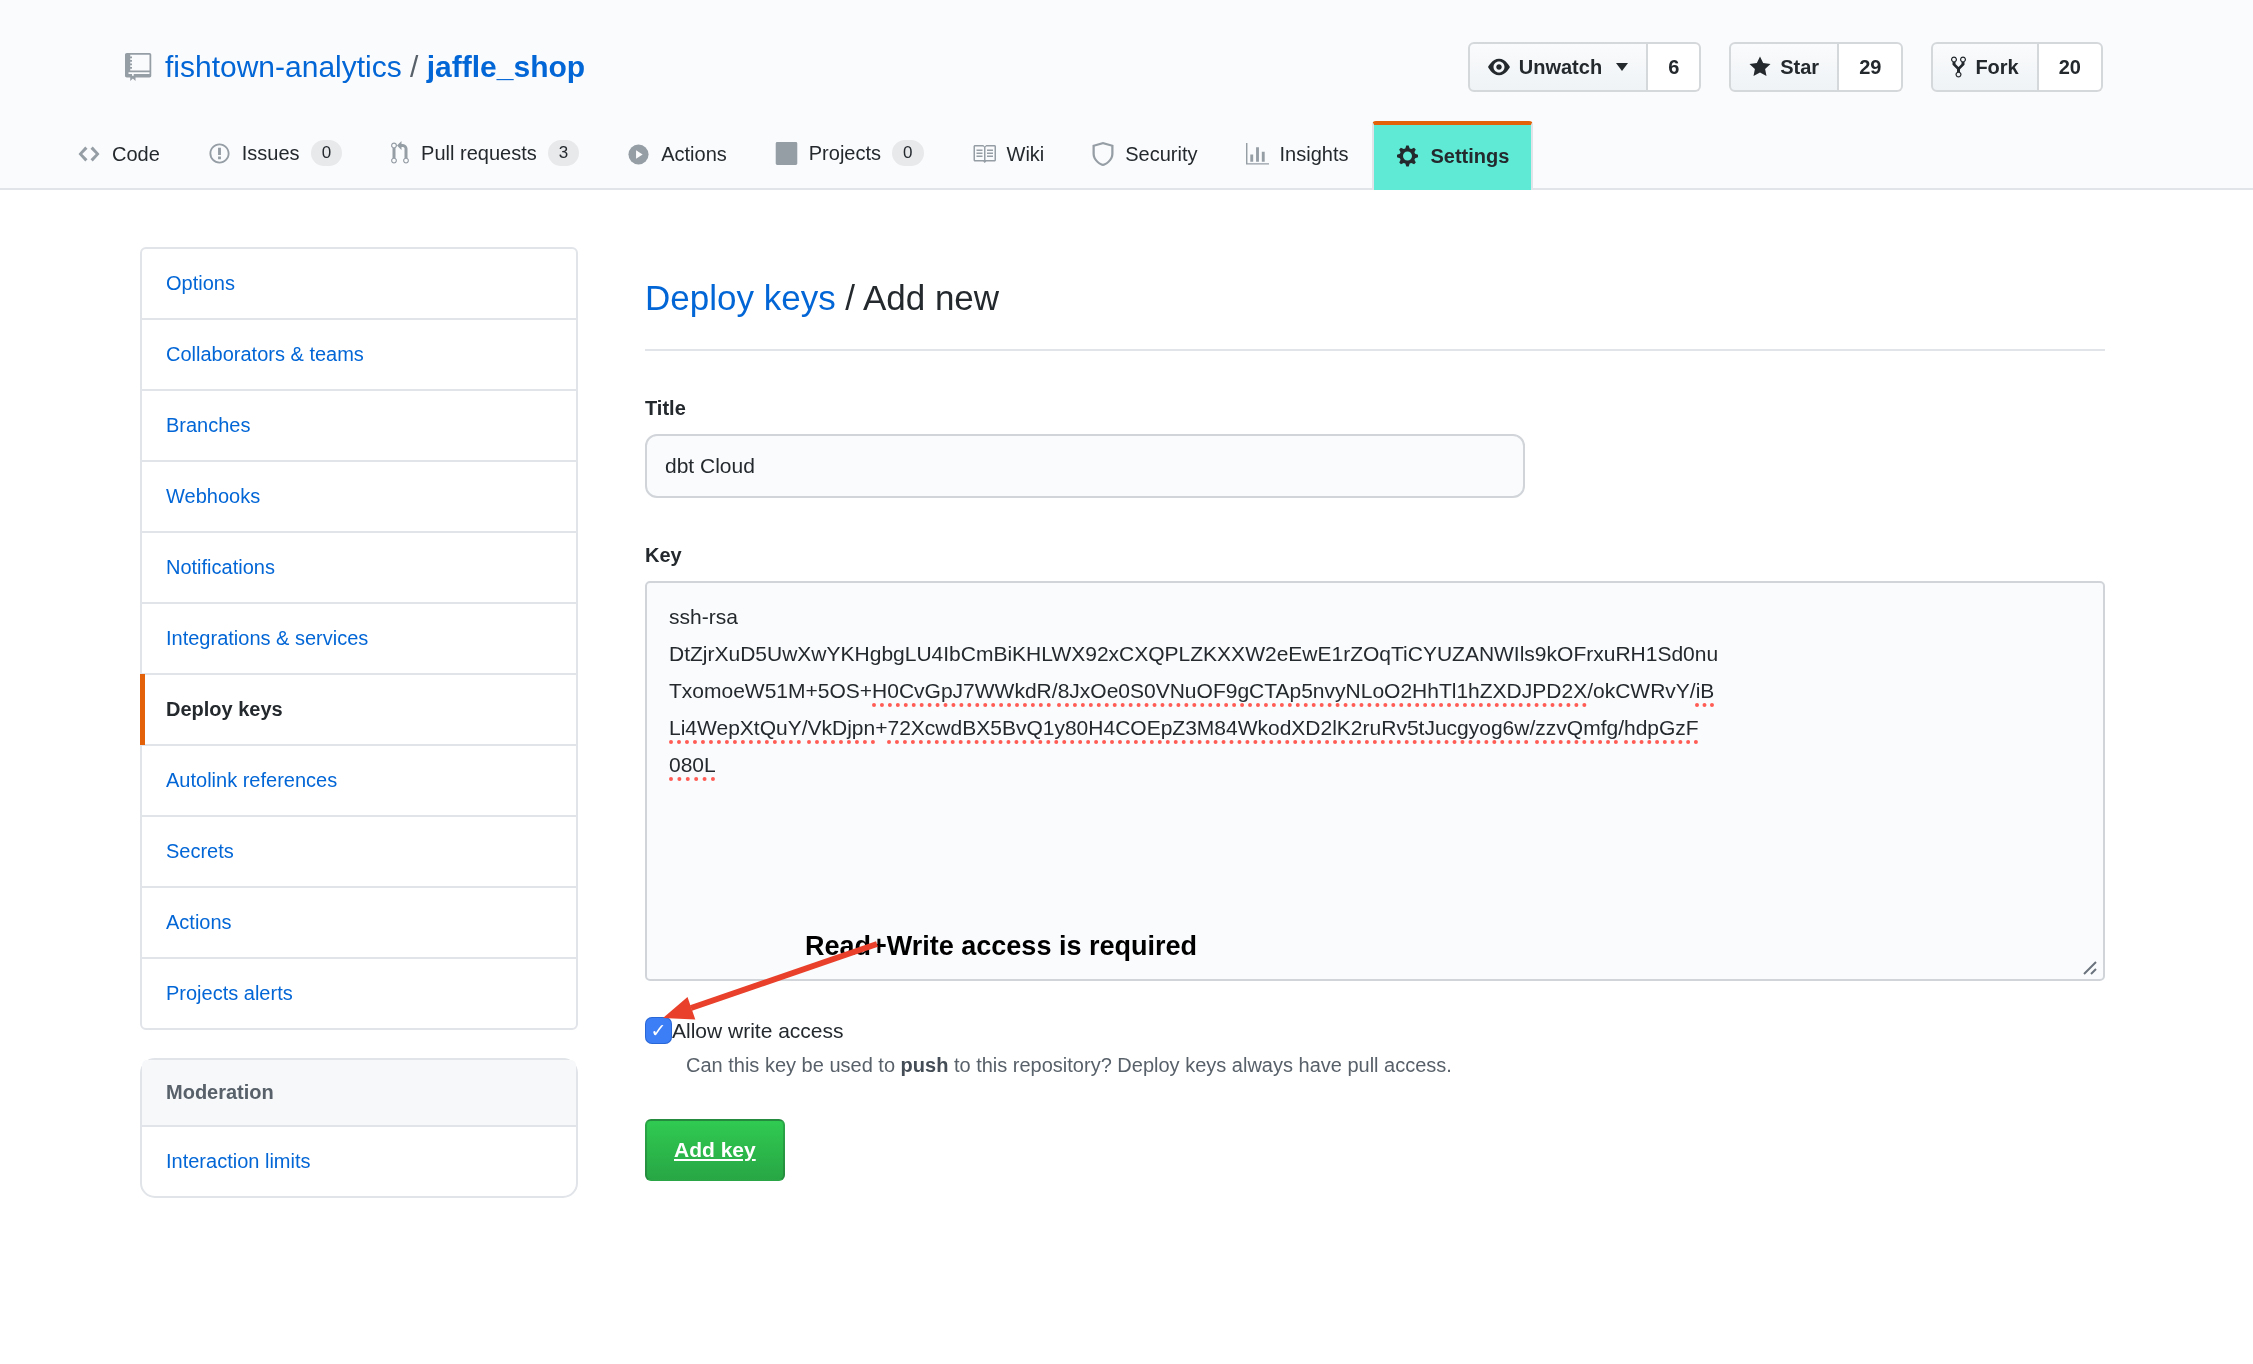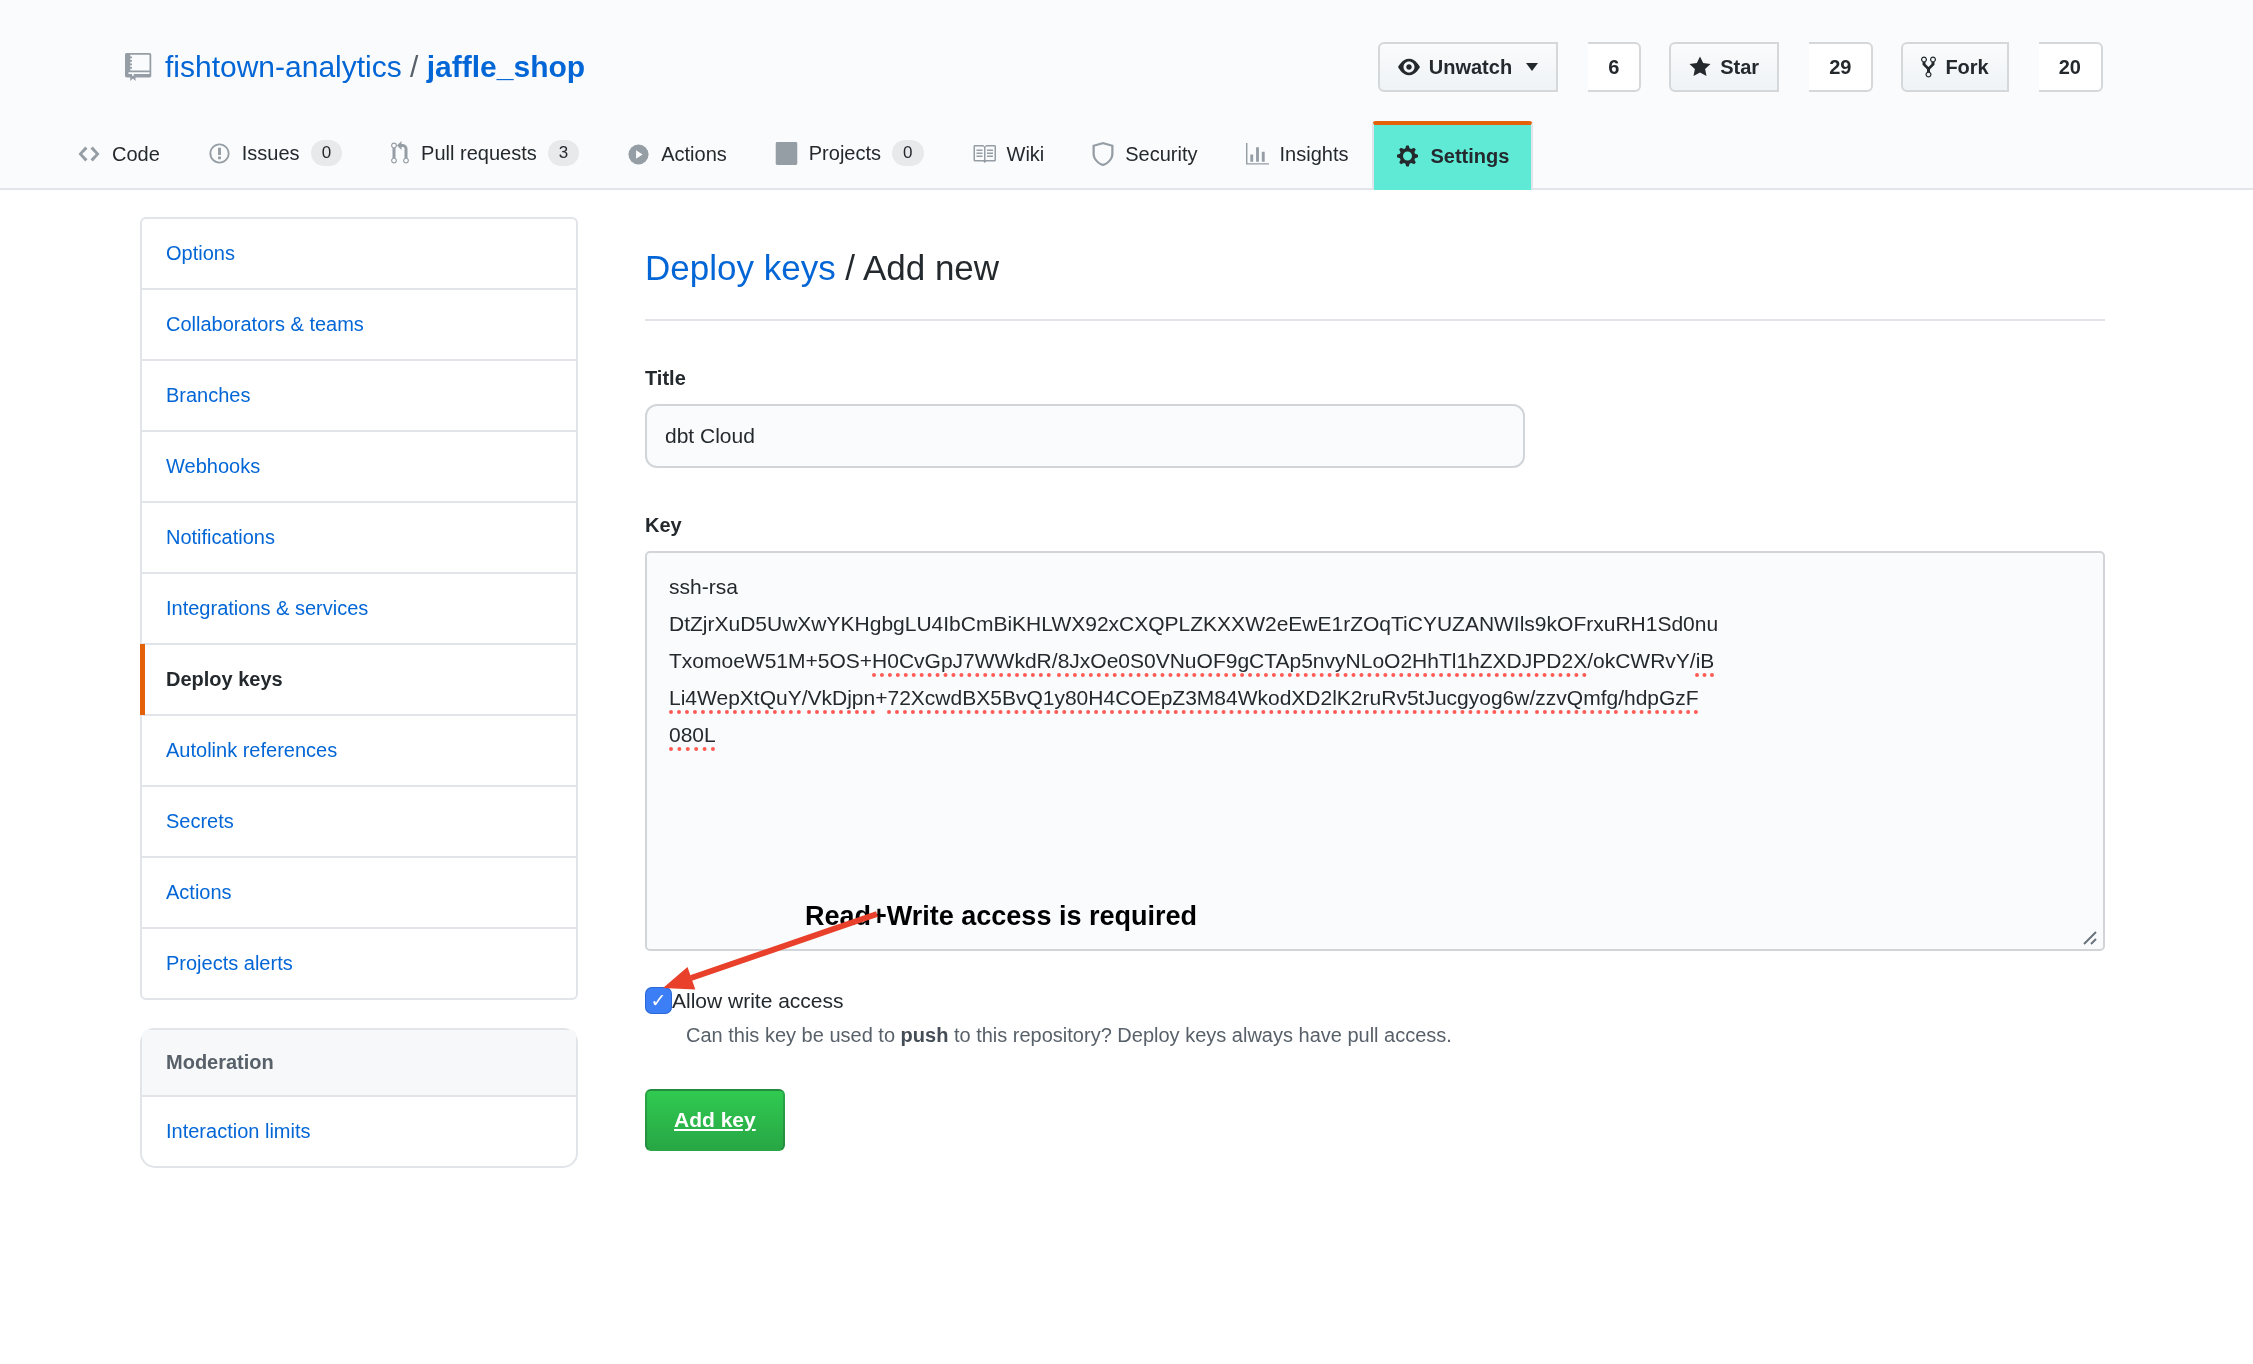--- a/index.html
+++ b/index.html
@@ -10,21 +10,21 @@
   
   .top { background:#fafbfc; border-bottom:2px solid #e1e4e8; }
   .repo-row { display:flex; align-items:center; padding:42px 150px 24px 125px; }
   .repo-title { display:flex; align-items:center; font-size:30px; }
   .repo-title .book { color:#959da5; margin-right:12px; display:flex; }
   .repo-title a { text-decoration:none; color:#0366d6; }
   .repo-title .sep { color:#586069; white-space:pre; }
   .repo-name { font-weight:700; }
   .spacer { flex:1; }
   .social { display:flex; gap:28px; }
-  .btn-group { display:flex; font-size:20px; font-weight:700; cursor:pointer;gap:30px; }
+  .btn-group { display:flex; font-size:20px; font-weight:700; cursor:pointer; }
   .btn-main { display:flex; align-items:center; gap:9px; padding:11px 18px;
     background:linear-gradient(-180deg,#fafbfc,#eff3f6); border:2px solid #d5d8db;
     border-radius:6px 0 0 6px; color:#24292e; }
   .btn-main .bicon { display:flex; color:#24292e; }
   .btn-count { padding:11px 20px; background:#fff; border:2px solid #d5d8db; border-left:none;
     border-radius:0 6px 6px 0; color:#24292e; display:flex; align-items:center; }
   .caret { width:0; height:0; border-top:8px solid #24292e; border-left:6px solid transparent;
     border-right:6px solid transparent; margin-left:5px; }
 
   
@@ -32,21 +32,21 @@
   .tab { display:flex; align-items:center; gap:11px; padding:22px 22px; font-size:20px;
     color:#24292e; text-decoration:none; border:2px solid transparent; border-bottom:none; cursor:pointer; }
   .tab .ticon { display:flex; color:#959da5; }
   .tab .count-pill { background:rgba(27,31,35,.08); border-radius:20px; padding:3px 11px;
     font-size:17px; color:#24292e; }
   .tab.active { background:#5eead4; border-color:#e1e4e8; border-top:4px solid #e36209;
     border-radius:4px 4px 0 0; margin-bottom:-2px; padding-top:19px; font-weight:600; }
   .tab.active .ticon { color:#24292e; }
 
   
-  .content { display:flex; padding:27px 148px 0 140px; align-items:flex-start; }
+  .content { display:flex; padding:57px 148px 0 140px; align-items:flex-start; }
   .sidebar { width:438px; margin-right:67px; flex:none; }
   .menu { border:2px solid #e1e4e8; border-radius:6px; background:#fff; }
   .menu-item { display:block; padding:23px 24px; font-size:20px; color:#0366d6;
     text-decoration:none; border-bottom:2px solid #e1e4e8; position:relative; cursor:pointer; }
   .menu-item:last-child { border-bottom:none; }
   .menu-item.active { color:#24292e; font-weight:700; }
   .menu-item.active::before { content:""; position:absolute; left:-2px; top:-1px; bottom:-1px;
     width:5px; background:#e36209; }
   .menu2 { margin-top:28px;border-radius:15px; }
   .menu-head { padding:21px 24px; background:#f6f8fa; font-weight:700; font-size:20px;

